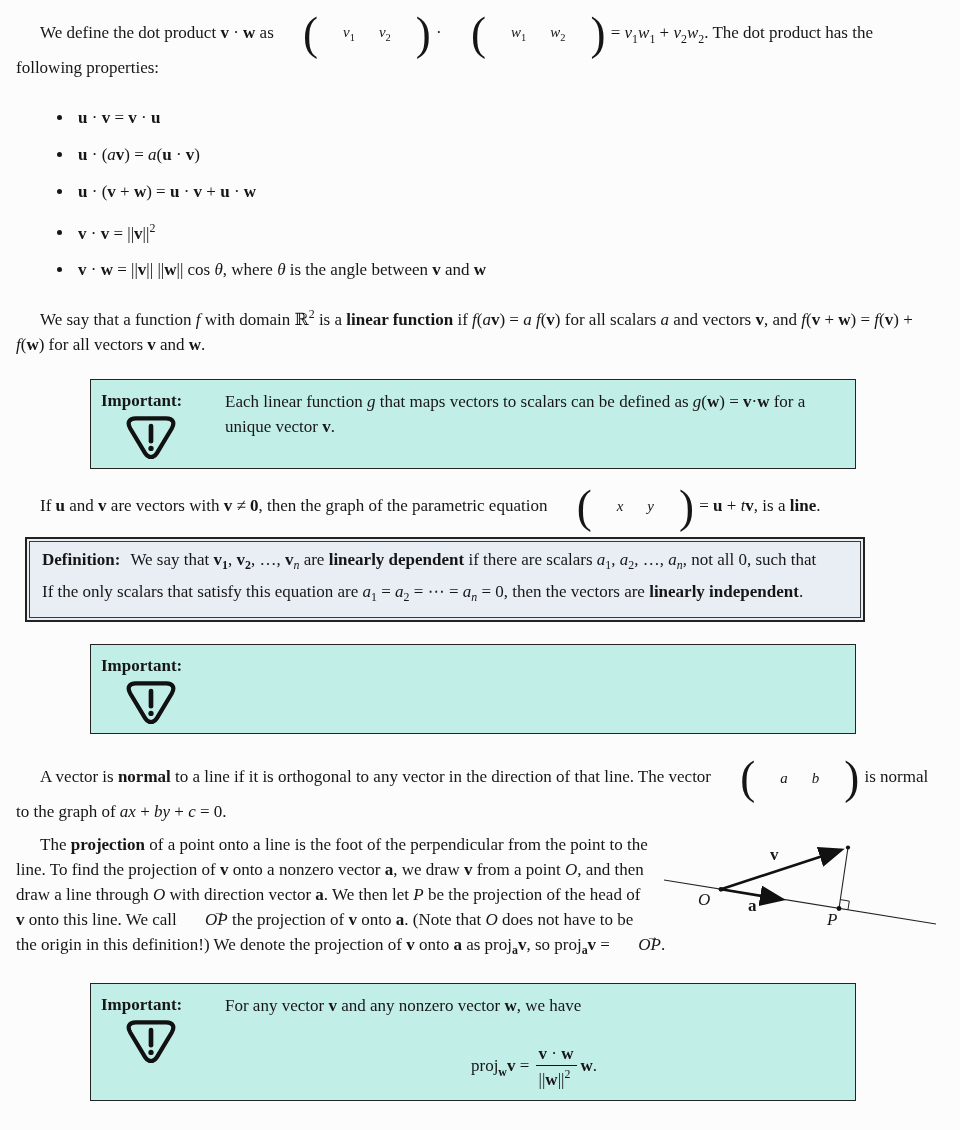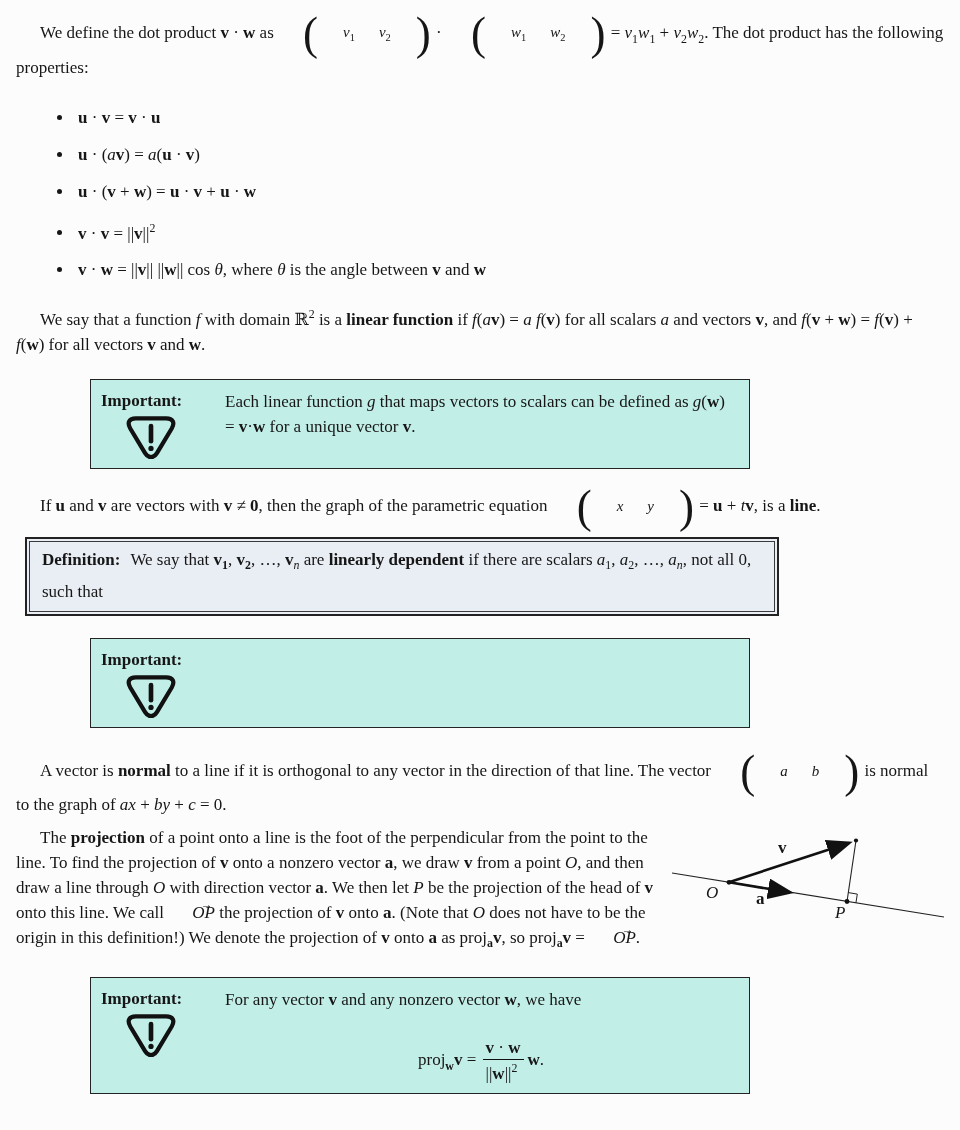--- a/index.html
+++ b/index.html
@@ -3,21 +3,21 @@
 <meta charset="utf-8">
 <style>
   html,body{margin:0;padding:0;}
   body{
     width:960px;height:1130px;overflow:hidden;
     background:var(--page-bg,#fcfcfc);
     color:var(--text,#161616);
     font-family:"Liberation Serif","DejaVu Serif",serif;
     font-size:17px;line-height:25px;
   }
-  .page{padding:8px 16px 0 16px;box-sizing:border-box;}
+  .page{padding:8px 24px 0 16px;box-sizing:border-box;}
   p{margin:0;}
   .para{margin-top:20px;}
   .indent{text-indent:24px;}
   b{font-weight:bold;}
   sub{font-size:70%;}
   sup{font-size:70%;}
 
   
   .cv{display:inline-flex;align-items:center;vertical-align:middle;line-height:1;margin:0 1px;}
   .cvp{font-size:265%;font-weight:400;line-height:0.9;transform:scaleY(1.02);}
@@ -32,34 +32,34 @@
   .ft{display:block;border-bottom:1.5px solid #111;padding:0 3px 1px;}
   .fb{display:block;padding:1px 3px 0;}
 
   
   ul.props{margin:25px 0 0 0;padding-left:58px;list-style:disc;}
   ul.props li{margin-bottom:12px;padding-left:4px;}
   ul.props li:last-child{margin-bottom:0;}
 
   
   .imp-box{
-    display:flex;margin:22px 0 0 74px;width:660px;box-sizing:border-box;
+    display:flex;margin:22px 0 0 74px;width:766px;box-sizing:border-box;
     background:var(--important-bg,#c2eee8);
     border:1.6px solid var(--important-border,#242424);
     padding:8px 12px 9px 10px;min-height:74px;
   }
   .imp-label-col{flex:0 0 124px;display:flex;flex-direction:column;}
   .imp-label{font-weight:bold;}
   .imp-icon{margin:2px 0 0 24px;}
   .imp-body{flex:1;padding-top:1px;}
   .imp-formula{text-align:center;margin-top:26px;}
 
   
   .def-box{
-    margin:12px 0 0 9px;width:754px;box-sizing:border-box;
+    margin:12px 0 0 9px;width:840px;box-sizing:border-box;
     border:2.5px solid #222;background:var(--definition-bg,#e9edf4);padding:2px;
   }
   .def-inner{border:1px solid #3a3a3a;padding:5px 12px 7px;}
   .box-label{font-weight:bold;margin-right:10px;}
   .def-eq{text-align:center;margin:7px 0 6px;}
 
   
   .proj-para{margin-top:8px;}
   .fig{float:right;width:272px;height:98px;margin:2px 0 0 12px;position:relative;}
   .fig-label{position:absolute;line-height:1;}
@@ -117,20 +117,21 @@
         <span class="cvc">
           <span><i>x</i></span>
           <span><i>y</i></span>
         </span>
         <span class="cvp">)</span>
       </span> = <b>u</b> + <i>t</i><b>v</b>, is a <b>line</b>.</p>
 
   <div class="def-box" style="margin-top:10px">
     <div class="def-inner">
       <p><b class="box-label">Definition:</b><span>We say that <b>v<sub>1</sub></b>, <b>v<sub>2</sub></b>, …, <b>v</b><sub><i>n</i></sub> are <b>linearly dependent</b> if there are scalars <i>a</i><sub>1</sub>, <i>a</i><sub>2</sub>, …, <i>a</i><sub><i>n</i></sub>, not all 0, such that</span></p>
+      <p>If the only scalars that satisfy this equation are <i>a</i><sub>1</sub> = <i>a</i><sub>2</sub> = ⋯ = <i>a</i><sub><i>n</i></sub> = 0, then the vectors are <b>linearly independent</b>.</p>
     </div>
   </div>
 
   <div class="imp-box">
     <div class="imp-label-col">
       <span class="imp-label">Important:</span>
       <svg class="imp-icon" width="52" height="44" viewBox="0 0 60 52">
         <path d="M12,4 L48,4 C56,4 58.5,9 54.5,16 L37,45 C33,51.5 27,51.5 23,45 L5.5,16 C1.5,9 4,4 12,4 Z" fill="none" stroke="#111" stroke-width="5"></path>
         <line x1="30" y1="13" x2="30" y2="31" stroke="#111" stroke-width="5.5" stroke-linecap="round"></line>
         <circle cx="30" cy="39.5" r="3.1" fill="#111"></circle>

